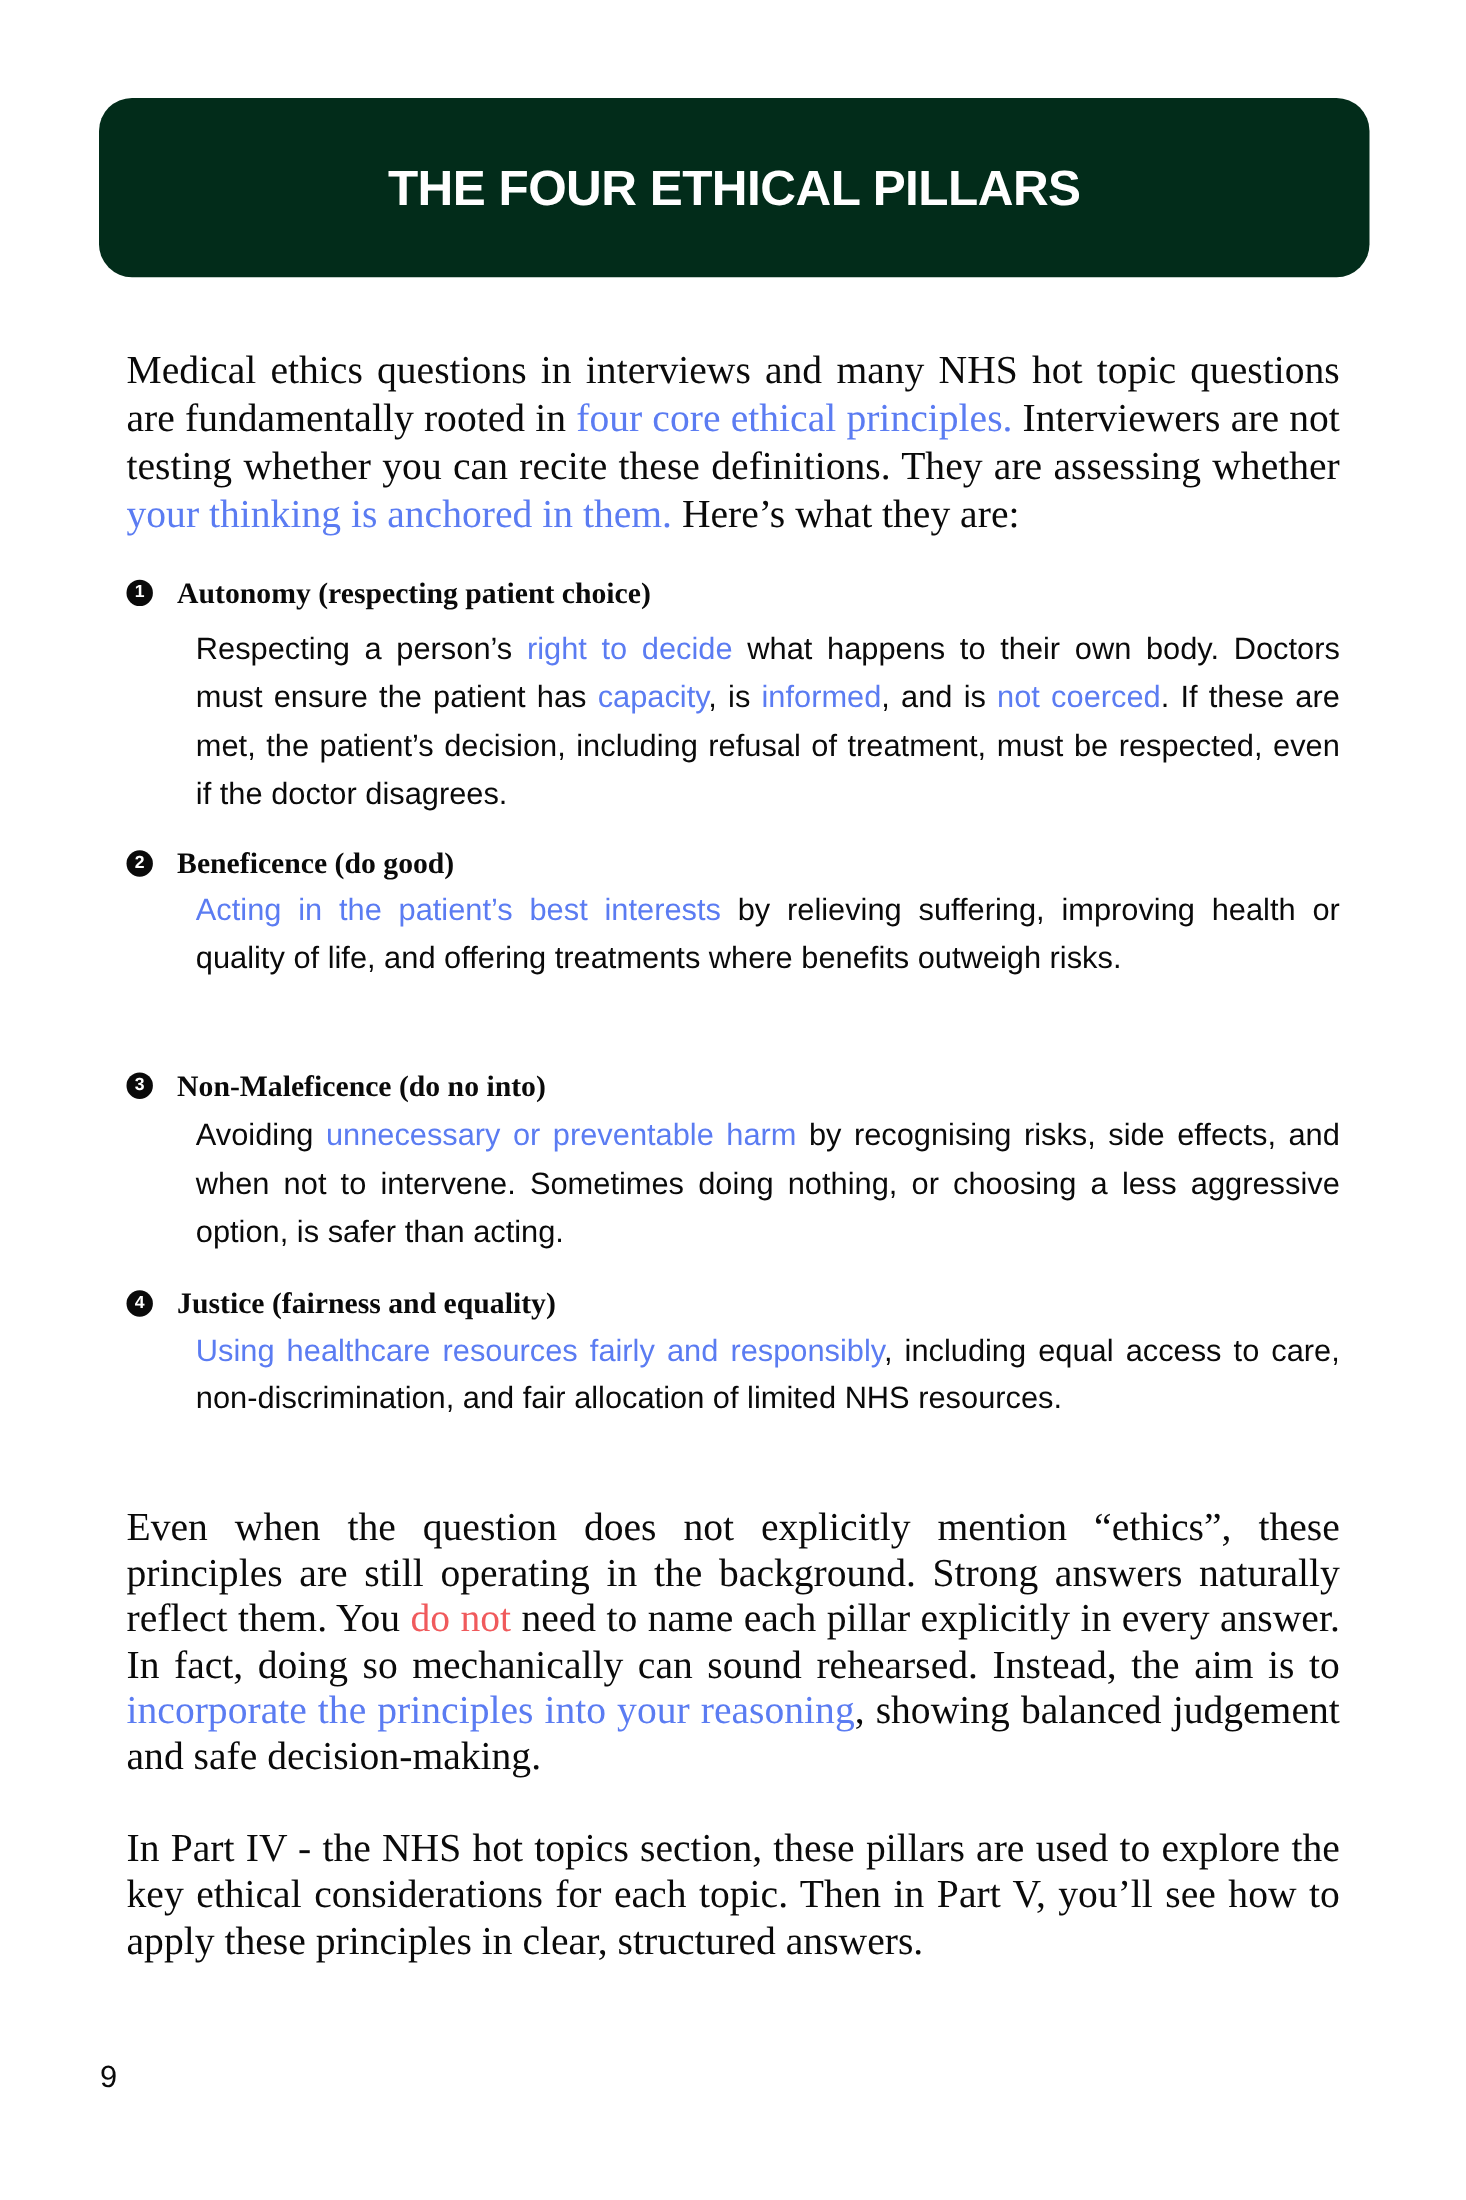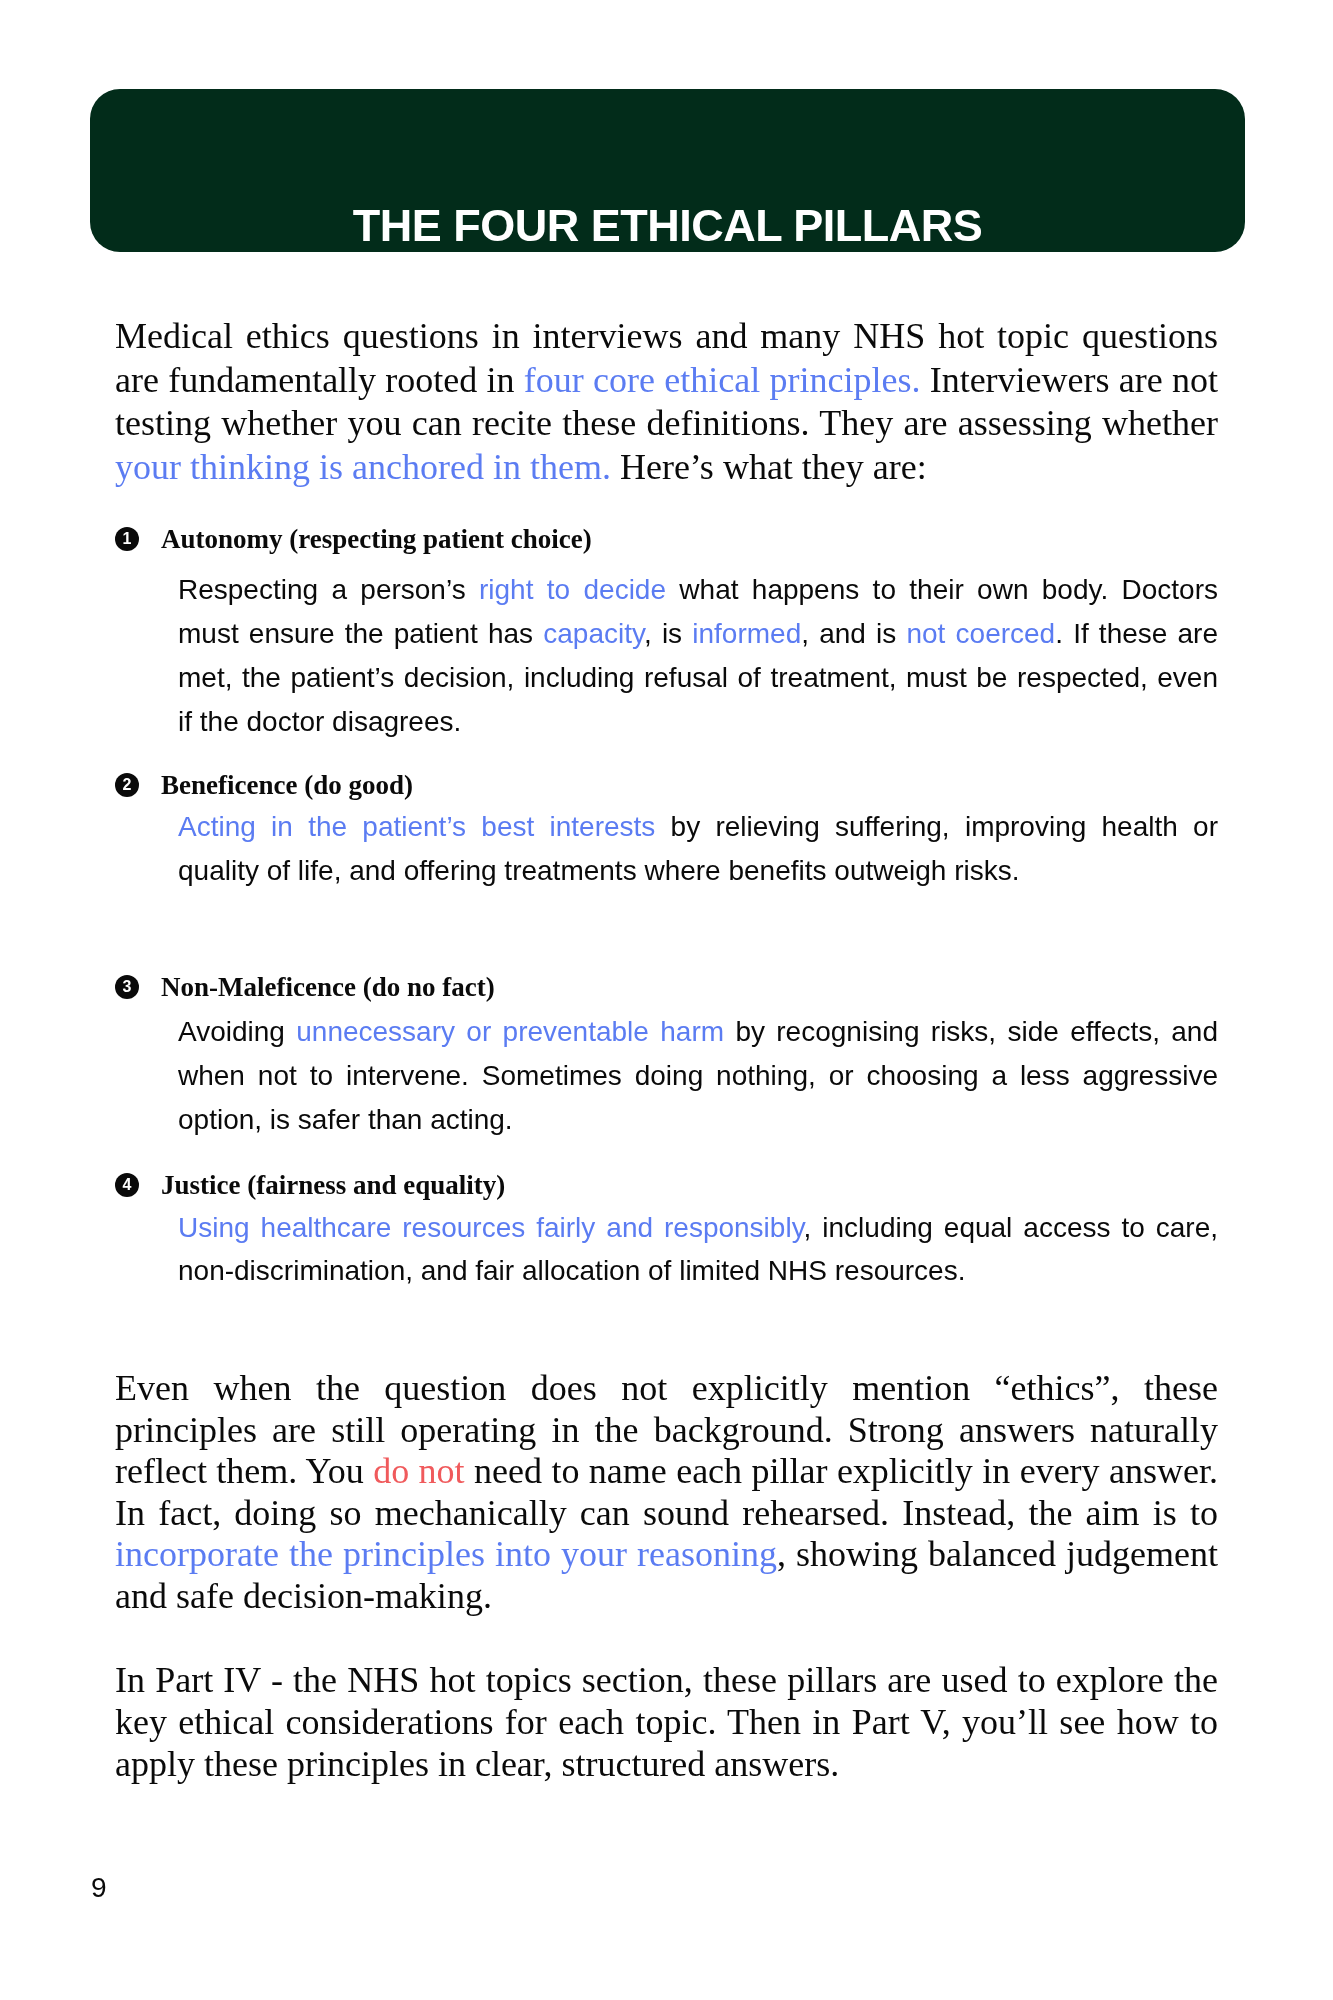--- a/index.html
+++ b/index.html
@@ -1,19 +1,19 @@
 <!DOCTYPE html>
 <html><head>
 <meta charset="utf-8">
 <style>
   html, body { margin: 0; padding: 0; background: #ffffff; }
   body { width: 1333px; height: 2000px; position: relative; overflow: hidden;
          font-family: "Liberation Sans", sans-serif; color: #0a0a0a; }
   .banner { position: absolute; left: 90px; top: 89px; width: 1155px; height: 163px;
-            background: #022c1a; border-radius: 30px; display: flex; align-items: flex-end; justify-content: center; }
+            background: #022c1a; border-radius: 30px; display: flex; align-items: center; justify-content: center; }
   .banner h1 { margin: 0; color: #ffffff; font-weight: 700; font-size: 45px; letter-spacing: -0.5px; }
   .para { position: absolute; left: 115px; width: 1103px; margin: 0; font-size: 36px; text-align: justify; font-family: Liberation Serif, serif; }
   .p-intro { top: 315px; line-height: 43.5px; }
   .p-even { top: 1368px; line-height: 41.5px; }
   .p-part { top: 1659px; line-height: 42px; }
   .hl-blue { color: #5b7cf2; }
   .hl-red { color: #f05a5c; }
   .item-head { position: absolute; left: 115px; height: 40px; display: flex; align-items: center; }
   .num { width: 24px; height: 24px; border-radius: 50%; background: #0a0a0a; color: #fff;
          font-size: 16px; font-weight: 700; display: flex; align-items: center; justify-content: center; margin-right: 22px; }
@@ -37,21 +37,21 @@
 <p class="item-body" style="top:568px"><span>Respecting a person’s </span><span class="hl-blue">right to decide</span><span> what happens to their own body. Doctors must ensure the patient has </span><span class="hl-blue">capacity</span><span>, is </span><span class="hl-blue">informed</span><span>, and is </span><span class="hl-blue">not coerced</span><span>. If these are met, the patient’s decision, including refusal of treatment, must be respected, even if the doctor disagrees.</span></p>
 
 <div class="item-head" style="top:765px">
   <span class="num">2</span>
   <span class="item-title">Beneficence (do good)</span>
 </div>
 <p class="item-body" style="top:805px"><span class="hl-blue">Acting in the patient’s best interests</span><span> by relieving suffering, improving health or quality of life, and offering treatments where benefits outweigh risks.</span></p>
 
 <div class="item-head" style="top:967px">
   <span class="num">3</span>
-  <span class="item-title">Non-Maleficence (do no fact)</span>
+  <span class="item-title">Non-Maleficence (do no into)</span>
 </div>
 <p class="item-body" style="top:1010px"><span>Avoiding </span><span class="hl-blue">unnecessary or preventable harm</span><span> by recognising risks, side effects, and when not to intervene. Sometimes doing nothing, or choosing a less aggressive option, is safer than acting.</span></p>
 
 <div class="item-head" style="top:1165px">
   <span class="num">4</span>
   <span class="item-title">Justice (fairness and equality)</span>
 </div>
 <p class="item-body" style="top:1207px; line-height:42.5px"><span class="hl-blue">Using healthcare resources fairly and responsibly</span><span>, including equal access to care, non-discrimination, and fair allocation of limited NHS resources.</span></p>
 
 <p class="para p-even"><span>Even when the question does not explicitly mention “ethics”, these principles are still operating in the background. Strong answers naturally reflect them. You </span><span class="hl-red">do not</span><span> need to name each pillar explicitly in every answer. In fact, doing so mechanically can sound rehearsed. Instead, the aim is to </span><span class="hl-blue">incorporate the principles into your reasoning</span><span>, showing balanced judgement and safe decision-making.</span></p>

